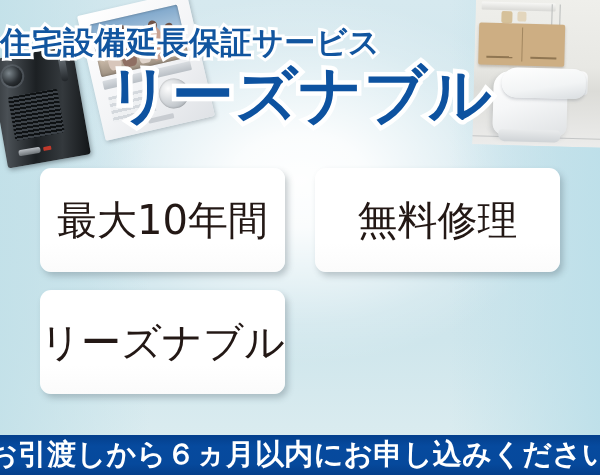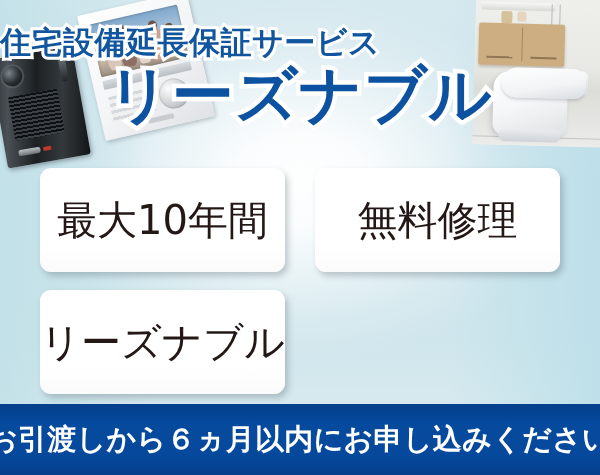--- a/index.html
+++ b/index.html
@@ -312,21 +312,21 @@
     letter-spacing: 0px;
     white-space: nowrap;
     line-height: 1;
   }
 
   
   .cta-band {
     position: absolute;
     left: 0; right: 0;
     bottom: 0;
-    height: 71px;
+    height: 40px;
     background: linear-gradient(180deg, #043f8c 0%, #064a9e 28%, #06499c 72%, #053f8b 100%);
     display: flex;
     align-items: center;
     justify-content: center;
   }
   .cta-text {
     color: #ffffff;
     font-size: 29px;
     font-weight: 600;
     letter-spacing: 0.3px;

